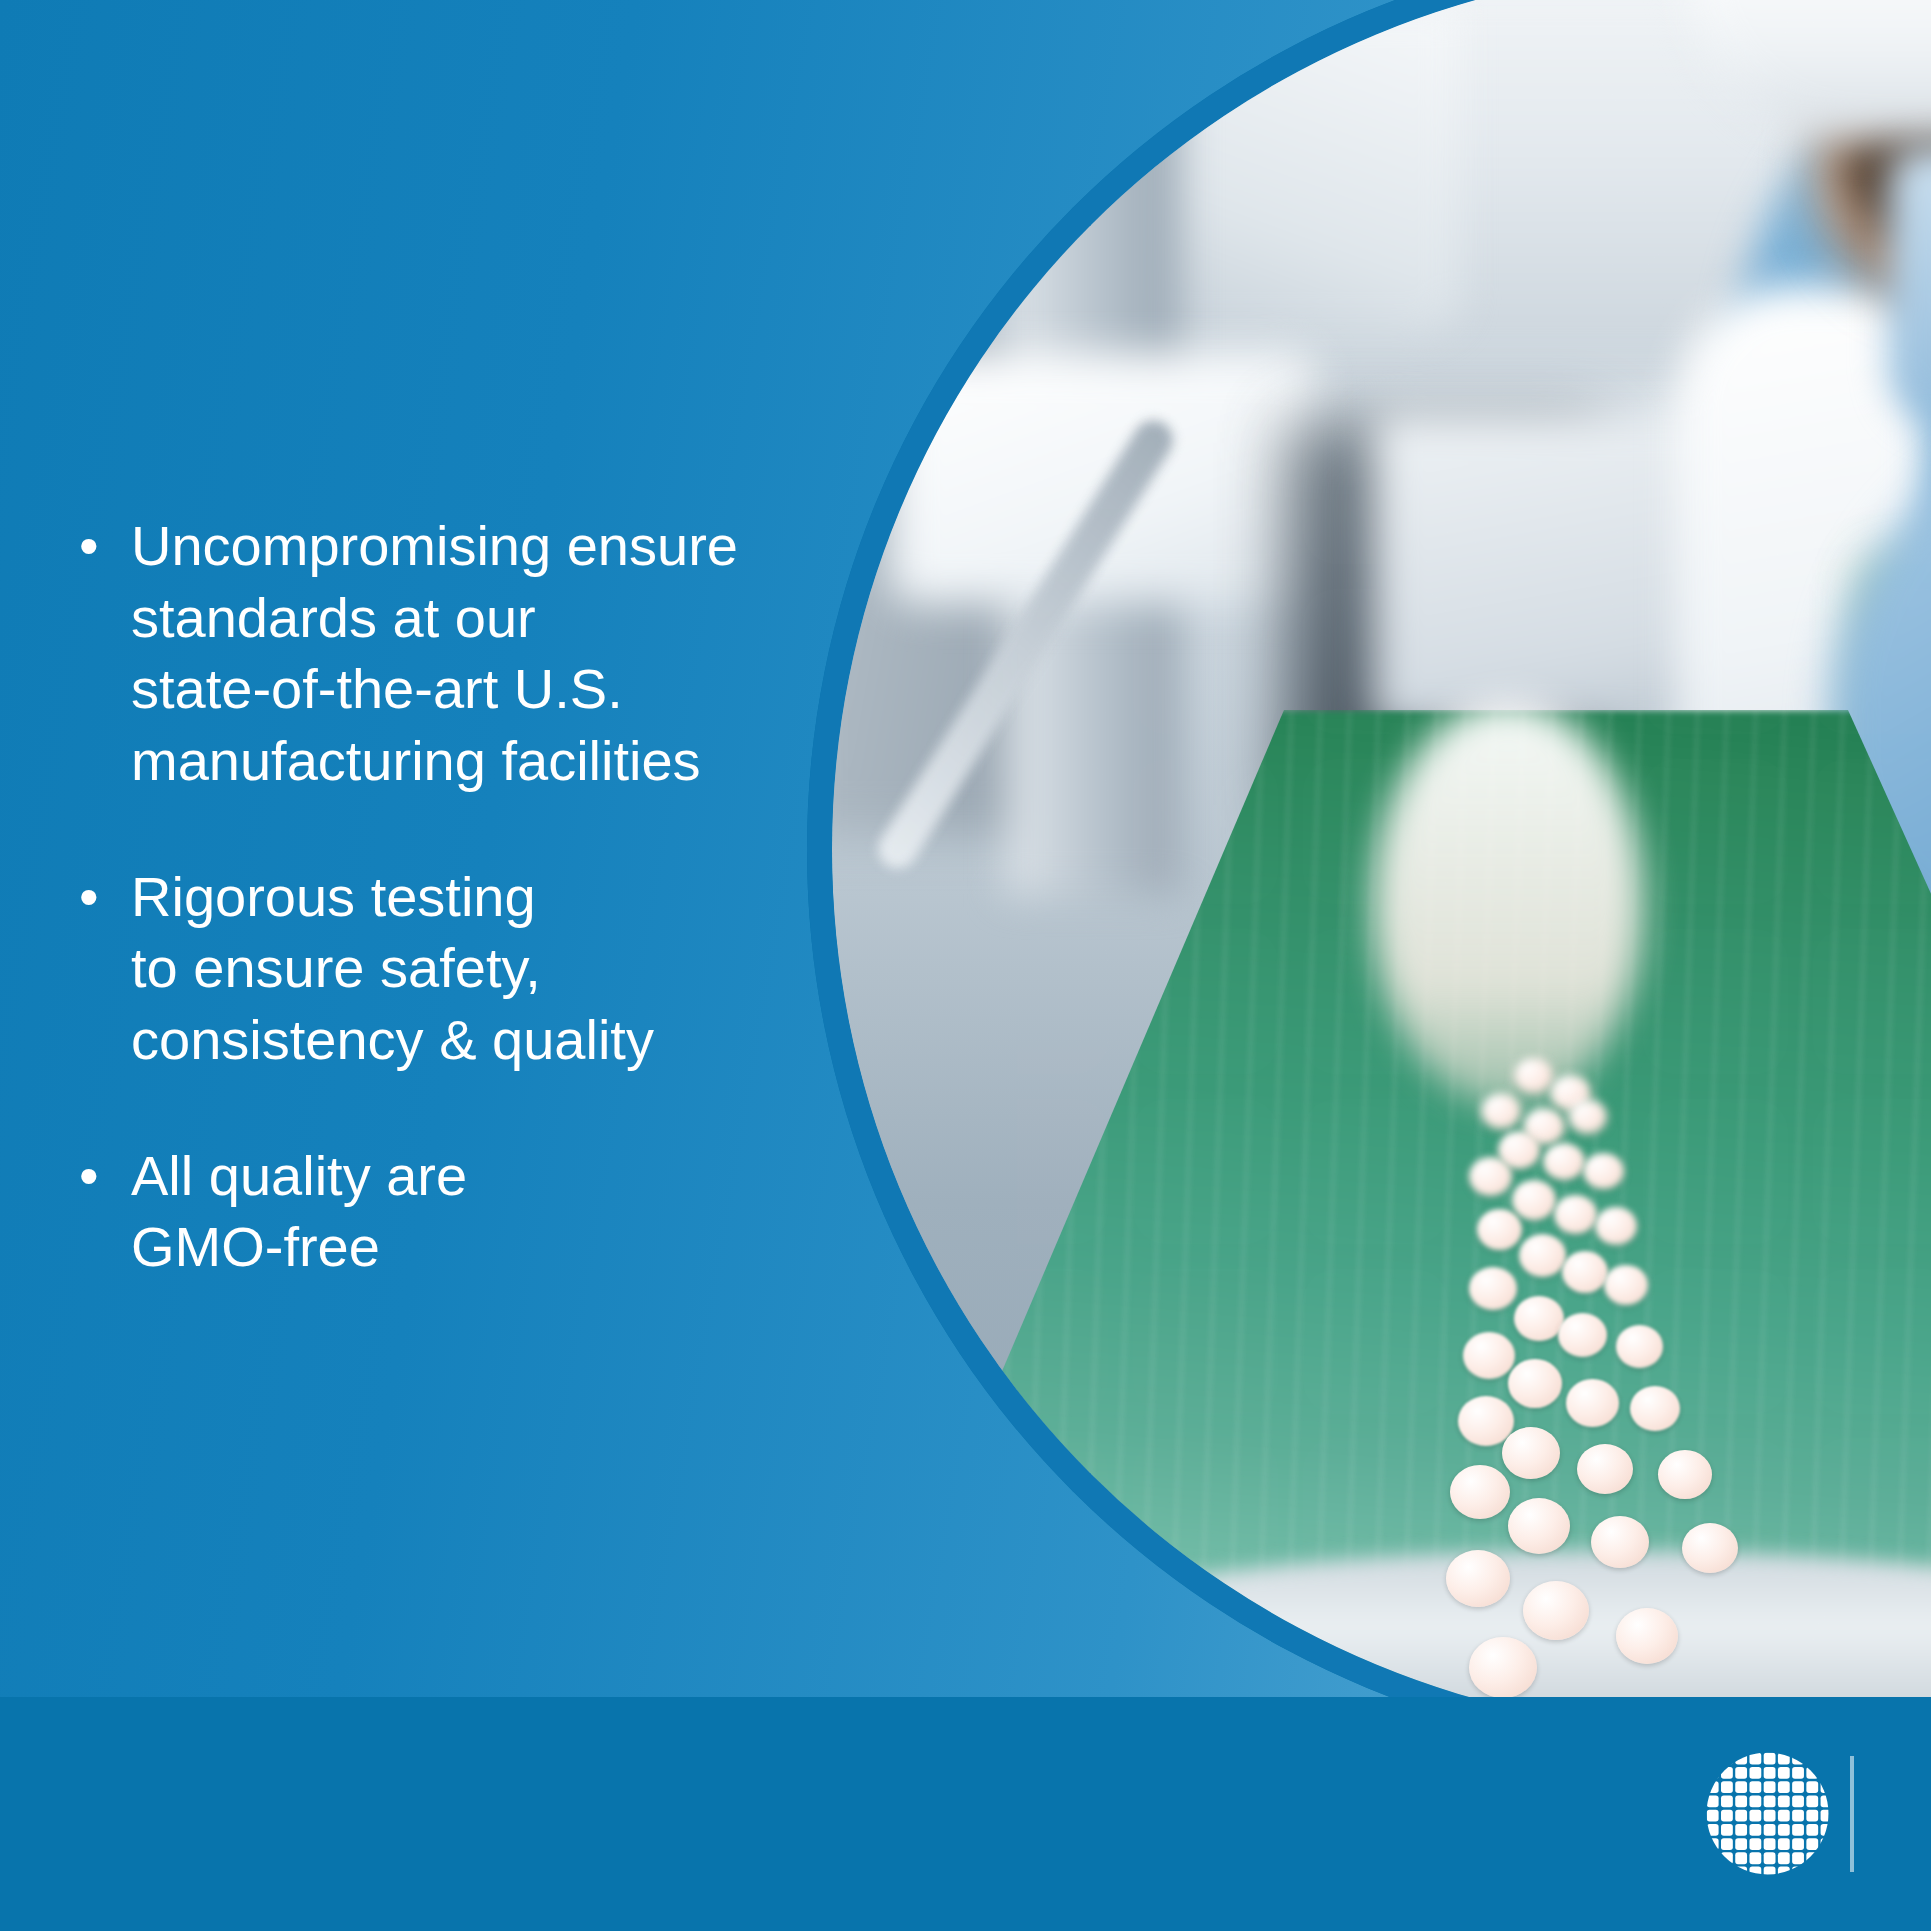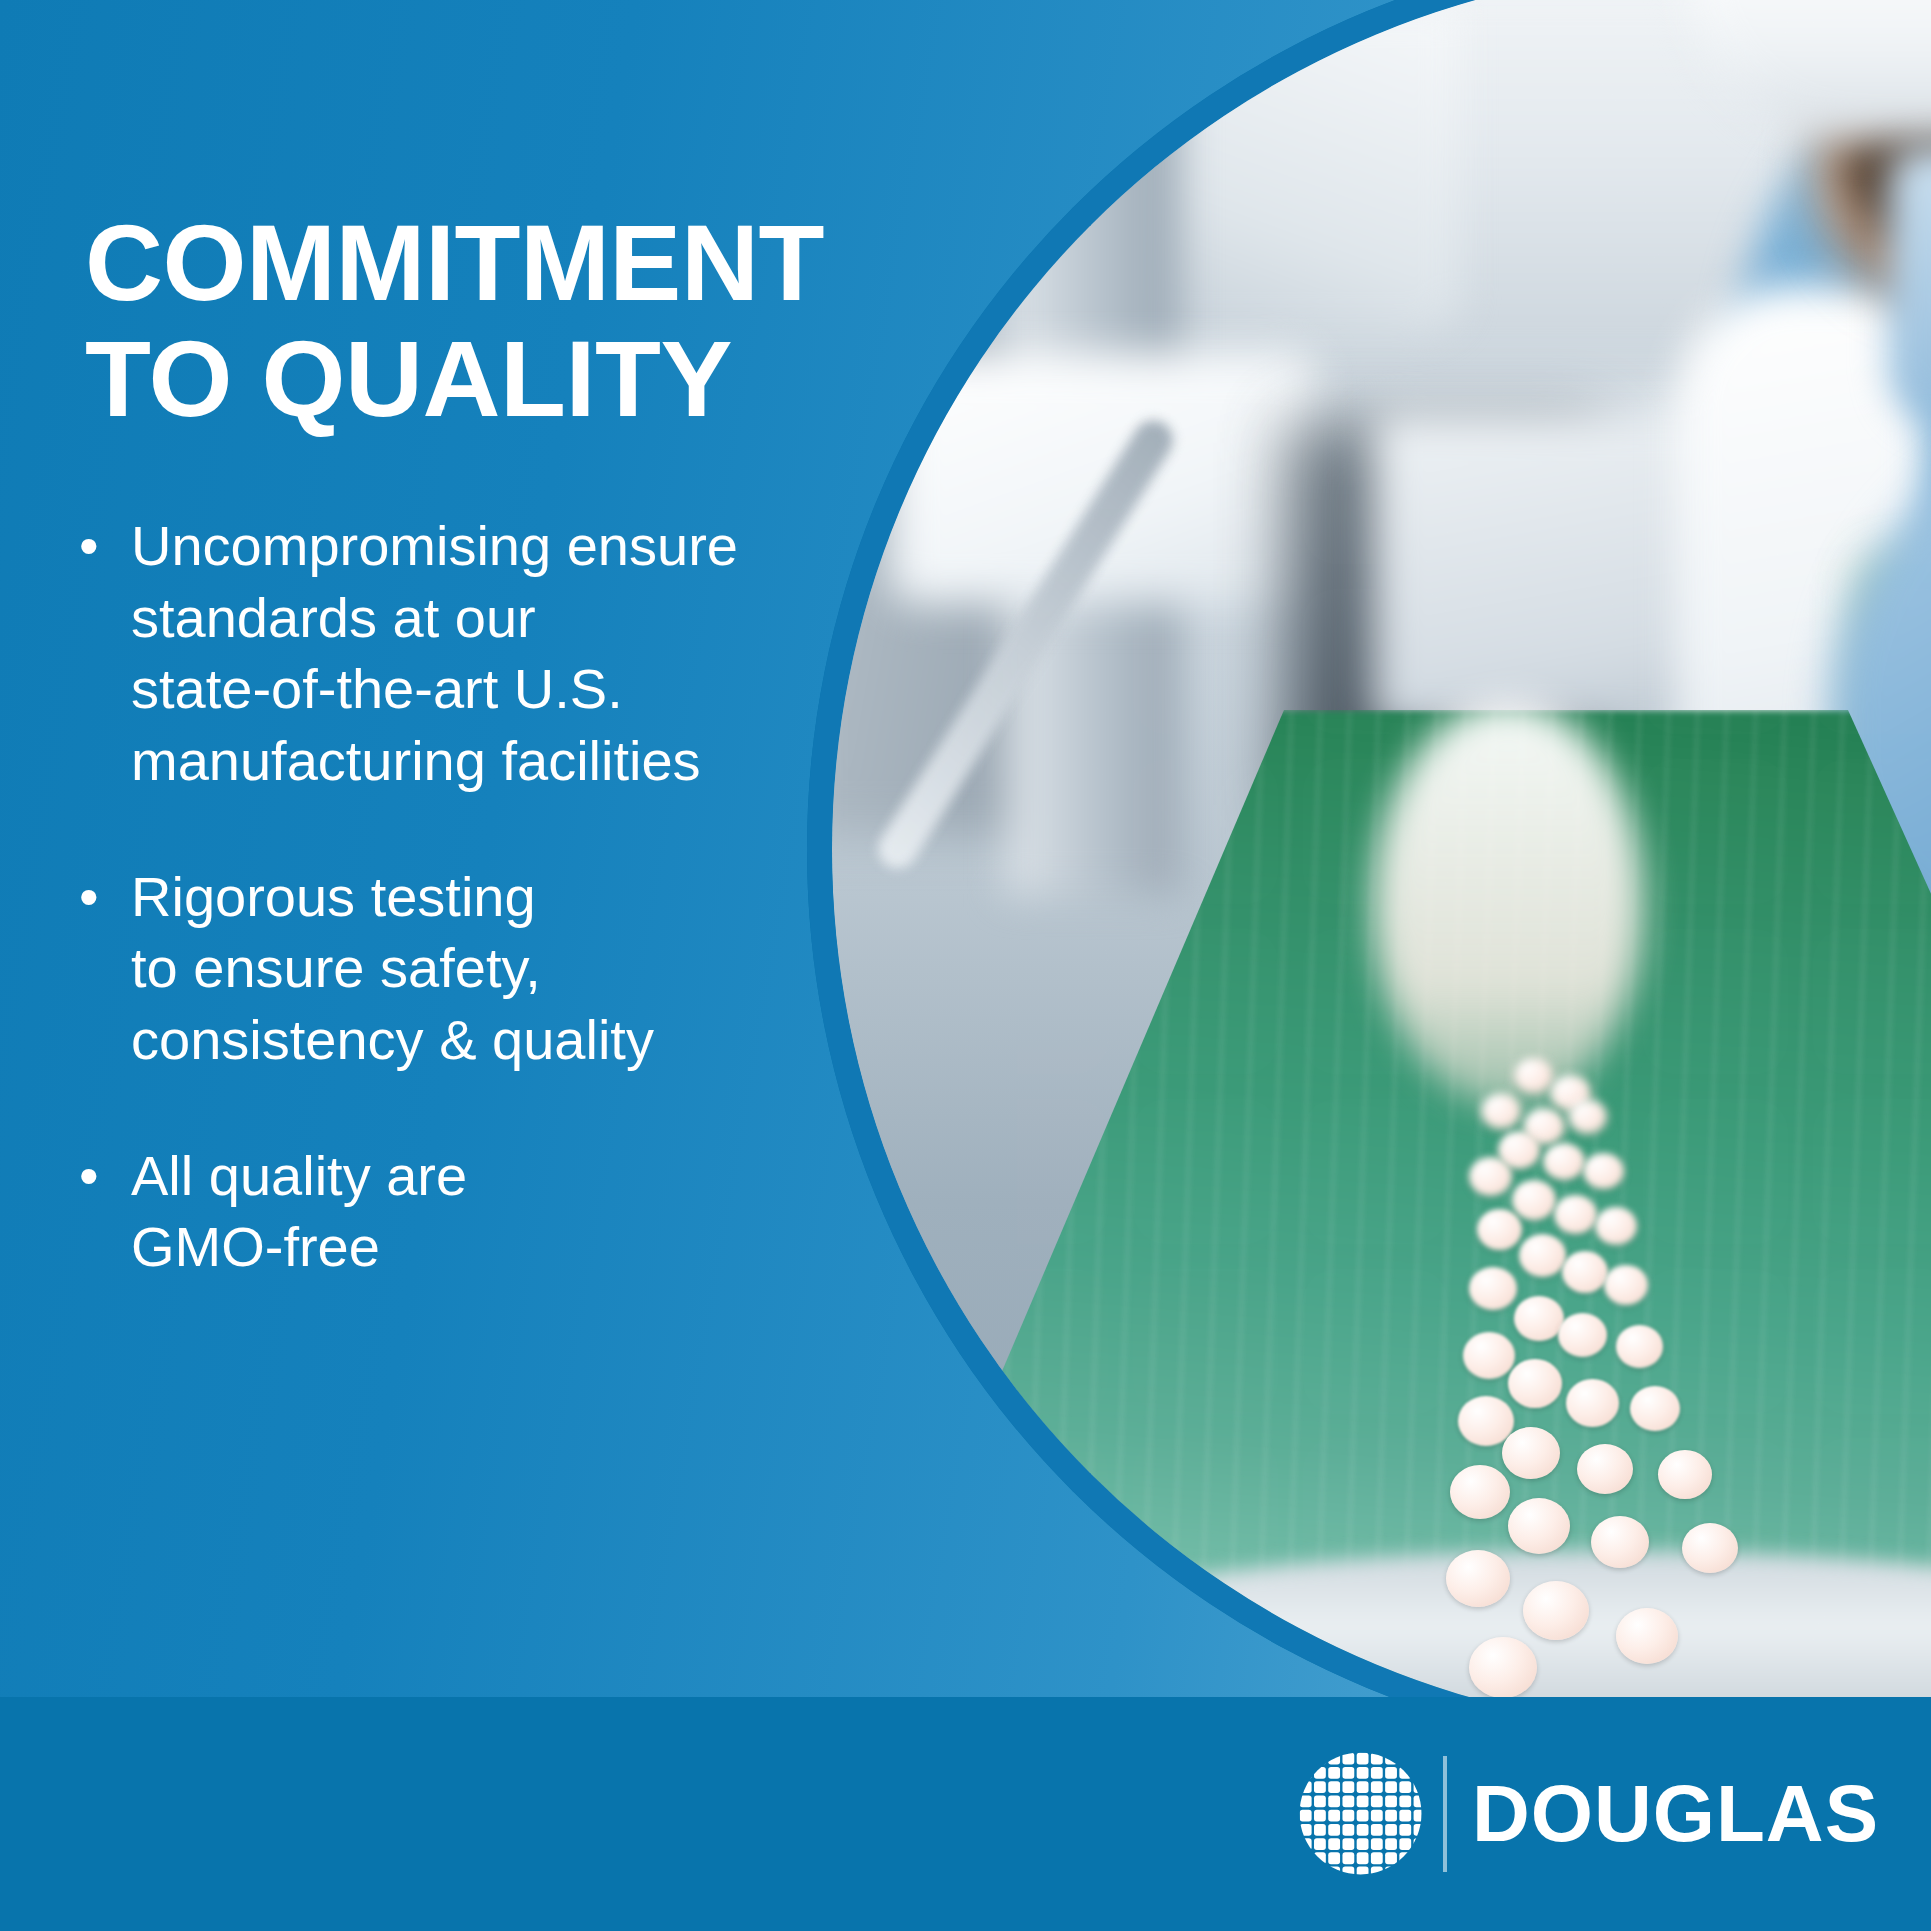--- a/index.html
+++ b/index.html
@@ -492,22 +492,20 @@
           <div class="wm" style="left: 811px; top: 1641px; width: 145px; height: 145px;"></div>
           <div class="wm" style="left: 981px; top: 1641px; width: 145px; height: 145px;"></div>
         </div>
     </div>
   </div>
   <div id="photo-ring"></div>
 
   <div id="footer-band"></div>
 
   <div id="content">
-    <h1 id="headline">COMMITMENT
-TO QUALITY</h1>
     <ul id="bullets">
         <li class="bullet">
           <span class="bullet-dot">•</span>
           <span class="bullet-text">Uncompromising ensure
 standards at our
 state-of-the-art U.S.
 manufacturing facilities</span>
         </li>
         <li class="bullet">
           <span class="bullet-dot">•</span>
@@ -611,18 +609,17 @@
             <rect x="47.00" y="91.80" width="9.30" height="9.30" rx="2.2"></rect>
             <rect x="58.20" y="91.80" width="9.30" height="9.30" rx="2.2"></rect>
             <rect x="69.40" y="91.80" width="9.30" height="9.30" rx="2.2"></rect>
             <rect x="80.60" y="91.80" width="9.30" height="9.30" rx="2.2"></rect>
             <rect x="91.80" y="91.80" width="9.30" height="9.30" rx="2.2"></rect>
           </g>
       </g>
     </svg>
     <div id="logo-divider"></div>
     <div id="logo-words">
-      <div id="logo-douglas">DOUGLAS</div>
     </div>
   </div>
 
 </div>
 
 
 </body></html>

